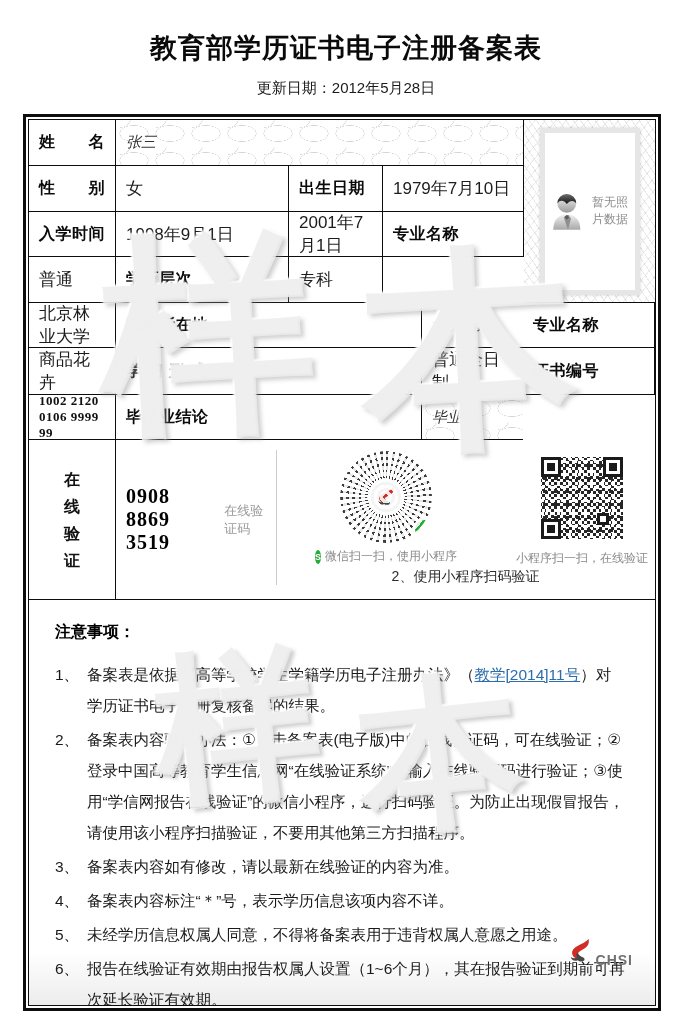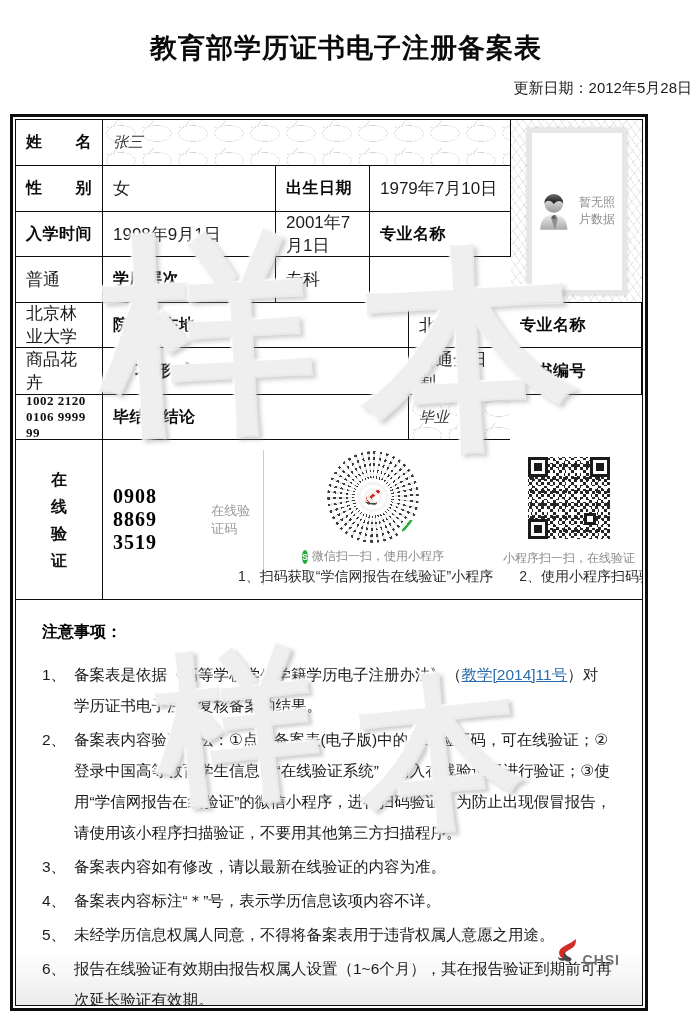--- a/index.html
+++ b/index.html
@@ -3,24 +3,24 @@
 <meta charset="utf-8">
 <style>
   * { margin:0; padding:0; box-sizing:border-box; }
   html,body { background:#fff; }
   body {
     width:692px; height:1024px; position:relative; overflow:hidden;
     font-family:"Liberation Sans","DejaVu Sans",sans-serif; color:#111;
   }
   .doc-title { position:absolute; top:30px; left:0; width:692px; text-align:center;
     font-size:27px; font-weight:bold; letter-spacing:1px; color:#0a0a0a;font-family:Liberation Mono, monospace; }
-  .doc-date { position:absolute; top:79px; left:0; width:692px; text-align:right;
+  .doc-date { position:absolute; top:79px; left:0; width:692px; text-align:center;
     font-size:15px; color:#1a1a1a; }
 
-  .outer-box { position:absolute; left:10px; top:114px; width:638px; height:897px;
+  .outer-box { position:absolute; left:23px; top:114px; width:638px; height:897px;
     border:3px solid #0d0d0d; background:#fff; }
   .inner-box { position:absolute; left:2px; top:2px; right:2px; bottom:2px;
     border:1px solid #0d0d0d; overflow:hidden;
     background:linear-gradient(#fff 94%, #ececec 100%); }
 
   
   .grid { position:absolute; left:0; width:626px; display:grid; }
   .grid-a { top:0; height:183px; grid-template-columns:87px 173px 94px 141px 131px;
     grid-template-rows:46px 46px 45px 46px; }
   .grid-b { top:183px; height:137px; grid-template-columns:87px 306px 101px 132px;
@@ -230,21 +230,20 @@
               <rect x="8" y="70" width="8" height="8" fill="#1a1a1a"></rect>
             <rect x="58" y="58" width="12" height="12" fill="#1a1a1a"></rect>
               <rect x="61" y="61" width="6" height="6" fill="#fff"></rect>
           </svg>
           <div class="qr-caption">
             <span>小程序扫一扫，在线验证</span>
           </div>
         </div>
 
         <div class="qr-steps">
-          <span>1、扫码获取“学信网报告在线验证”小程序</span>
           <span>2、使用小程序扫码验证</span>
         </div>
       </div>
     </div>
 
     <div class="notes">
       <div class="notes-heading">注意事项：</div>
 
       <div class="note-item">
         <span class="note-num">1、</span>

